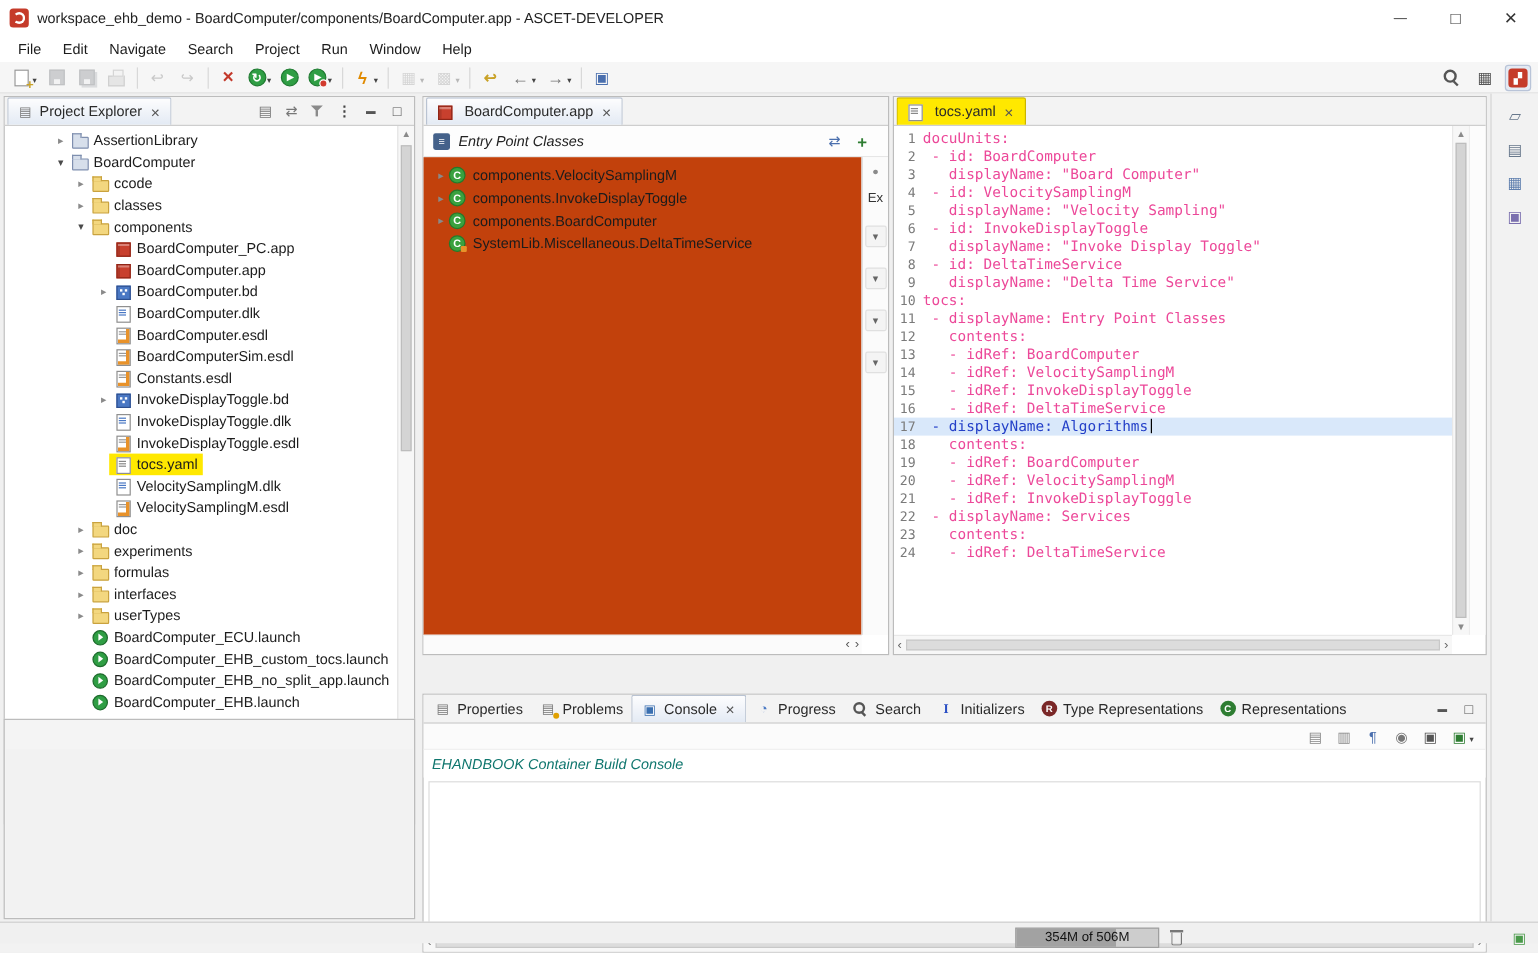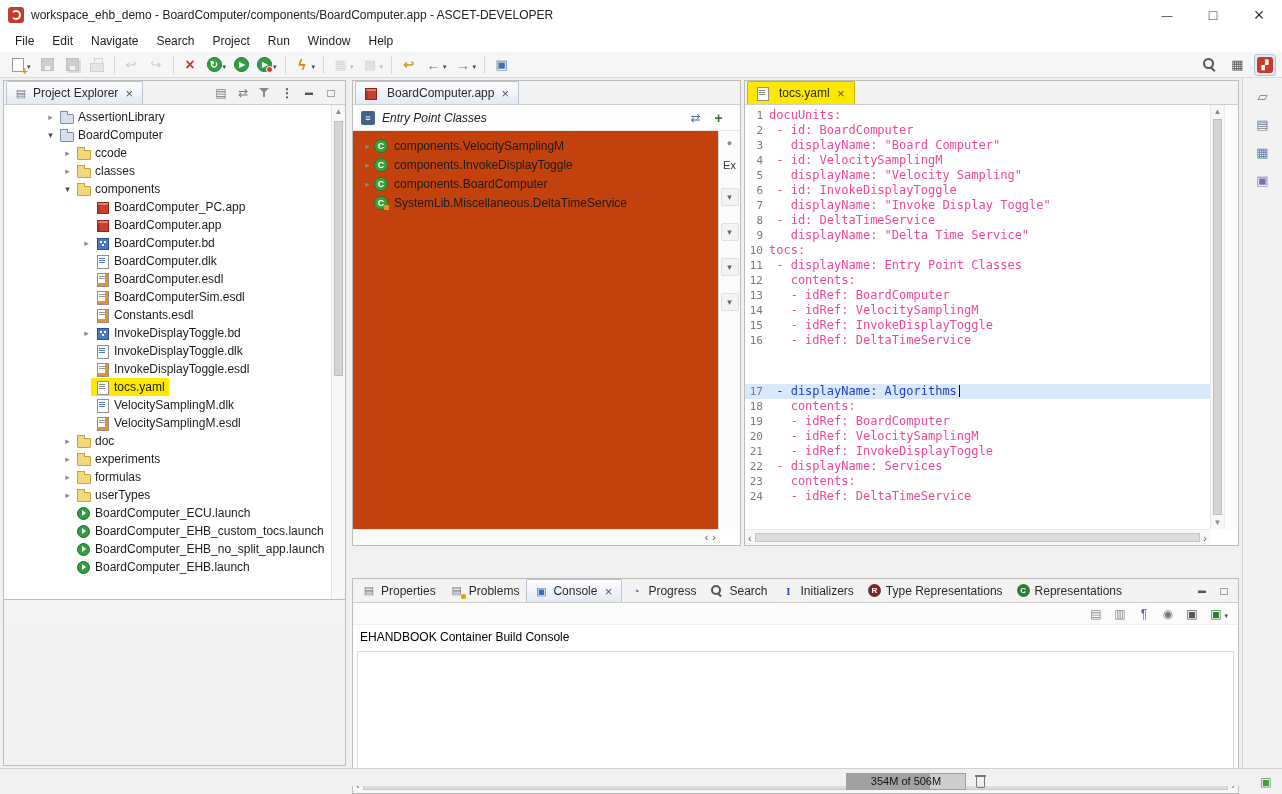--- a/index.html
+++ b/index.html
@@ -144,21 +144,21 @@
   .palsec::before { content:"▾"; font-size:9px; }
   .hnav { position:absolute; right:2px; bottom:2px; font-size:11px; color:#555; display:flex; gap:4px; }
   .appeditor-hscroll { position:absolute; left:0; right:22px; bottom:0; height:16px; border-top:1px solid #ededed; background:#fbfbfb; }
 
   
   .yamleditor { left:744px; top:2px; width:495px; height:466px; }
   .yamlbody { position:absolute; top:24px; left:0; right:28px; bottom:16px; overflow:hidden; background:#fff; padding-top:3px; }
   .cline { display:flex; height:15px; }
   .lno { width:24px; flex:0 0 24px; text-align:right; padding-right:6px; color:#7a7a7a; font:11px/15px "DejaVu Sans Mono",monospace; }
   .ltext { font:12px/15px "DejaVu Sans Mono",monospace; white-space:pre; color:#ec4899; }
-  .cline.hl-true { background:#d9e8fa;margin-top:36px; }
+  .cline.hl-true { background:#d9e8fa; }
   .cline.hl-true .ltext { color:#2440c8; }
   .cline.hl-true .ltext::after { content:""; display:inline-block; width:1px; height:12px; background:#000; margin-left:2px; vertical-align:-2px; }
   .yamlvscroll { position:absolute; top:24px; right:14px; bottom:16px; width:14px; background:#f7f7f7; border-left:1px solid #e8e8e8; }
   .yamlvscroll .vthumb { top:14px; bottom:14px; }
   .ruler { position:absolute; top:24px; right:0; width:14px; bottom:16px; background:#fcfcfc; border-left:1px solid #ececec; }
   .hscroll { position:absolute; left:0; right:28px; bottom:0; height:16px; background:#f7f7f7; border-top:1px solid #e8e8e8; display:flex; align-items:center; padding:0 3px; color:#666; font-size:11px; }
   .hthumb { flex:1; height:9px; margin:0 3px; background:#dcdcdc; border:1px solid #c8c8c8; }
 
   
   .bottompanel { left:352px; top:472px; width:887px; height:216px;margin-top:28px; }
@@ -177,21 +177,21 @@
   .ti-representations-icon { background:#2e7d32; border-radius:50%; width:13px; height:13px; }
   .ti-representations-icon::before { content:"C"; color:#fff; font-size:8px; font-weight:bold; }
   .btoolrow { height:22px; display:flex; justify-content:flex-end; align-items:center; gap:9px; padding-right:10px; background:#fbfbfb; border-bottom:1px solid #f0f0f0; }
   .ci { width:15px; height:15px; display:inline-flex; align-items:center; justify-content:center; font-size:12px; }
   .ci-clear::before { content:"▤"; color:#888; }
   .ci-lock::before { content:"▥"; color:#888; }
   .ci-wrap::before { content:"¶"; color:#4a6fae; }
   .ci-pin::before { content:"◉"; color:#777; }
   .ci-display::before { content:"▣"; color:#555; }
   .ci-open::before { content:"▣"; color:#2e7d32; }
-  .ctitle { padding:5px 7px 4px 7px; color:#000000; background:#fff; }
+  .ctitle { padding:5px 7px 4px 7px; color:#0f766e; background:#fff;font-style:italic; }
   .cbody { position:absolute; left:4px; right:4px; top:72px; bottom:20px; background:#fff; border:1px solid #dcdcdc; }
   .bhscroll { position:absolute; left:0; right:0; bottom:0; height:17px; background:#f7f7f7; border-top:1px solid #e6e6e6; display:flex; align-items:center; padding:0 3px; color:#666; font-size:11px; }
 
   
   .rightbar { position:absolute; right:0; top:0; width:40px; height:690px; background:#f2f2f2; border-left:1px solid #d5d5d5; display:flex; flex-direction:column; align-items:center; padding-top:6px; }
   .rbicon { width:26px; height:24px; display:flex; align-items:center; justify-content:center; margin-bottom:4px; font-size:13px; }
   .rg-restore::before { content:"▱"; color:#68788c; }
   .rg-outline::before { content:"▤"; color:#68788c; }
   .rg-browser::before { content:"▦"; color:#5f7fae; }
   .rg-docs::before { content:"▣"; color:#7a6fae; }
@@ -512,20 +512,27 @@
             <span class="arrow ar-collapsed"></span>
             <span class="hlmark">
               <span class="fico fico-folder-icon"></span>
               <span class="tlabel">formulas</span>
             </span>
           </div>
           <div class="trow depth-1">
             <span class="arrow ar-collapsed"></span>
             <span class="hlmark">
               <span class="fico fico-folder-icon"></span>
+              <span class="tlabel">interfaces</span>
+            </span>
+          </div>
+          <div class="trow depth-1">
+            <span class="arrow ar-collapsed"></span>
+            <span class="hlmark">
+              <span class="fico fico-folder-icon"></span>
               <span class="tlabel">userTypes</span>
             </span>
           </div>
           <div class="trow depth-1">
             <span class="arrow ar-none"></span>
             <span class="hlmark">
               <span class="fico fico-launch-file-icon"></span>
               <span class="tlabel">BoardComputer_ECU.launch</span>
             </span>
           </div>

